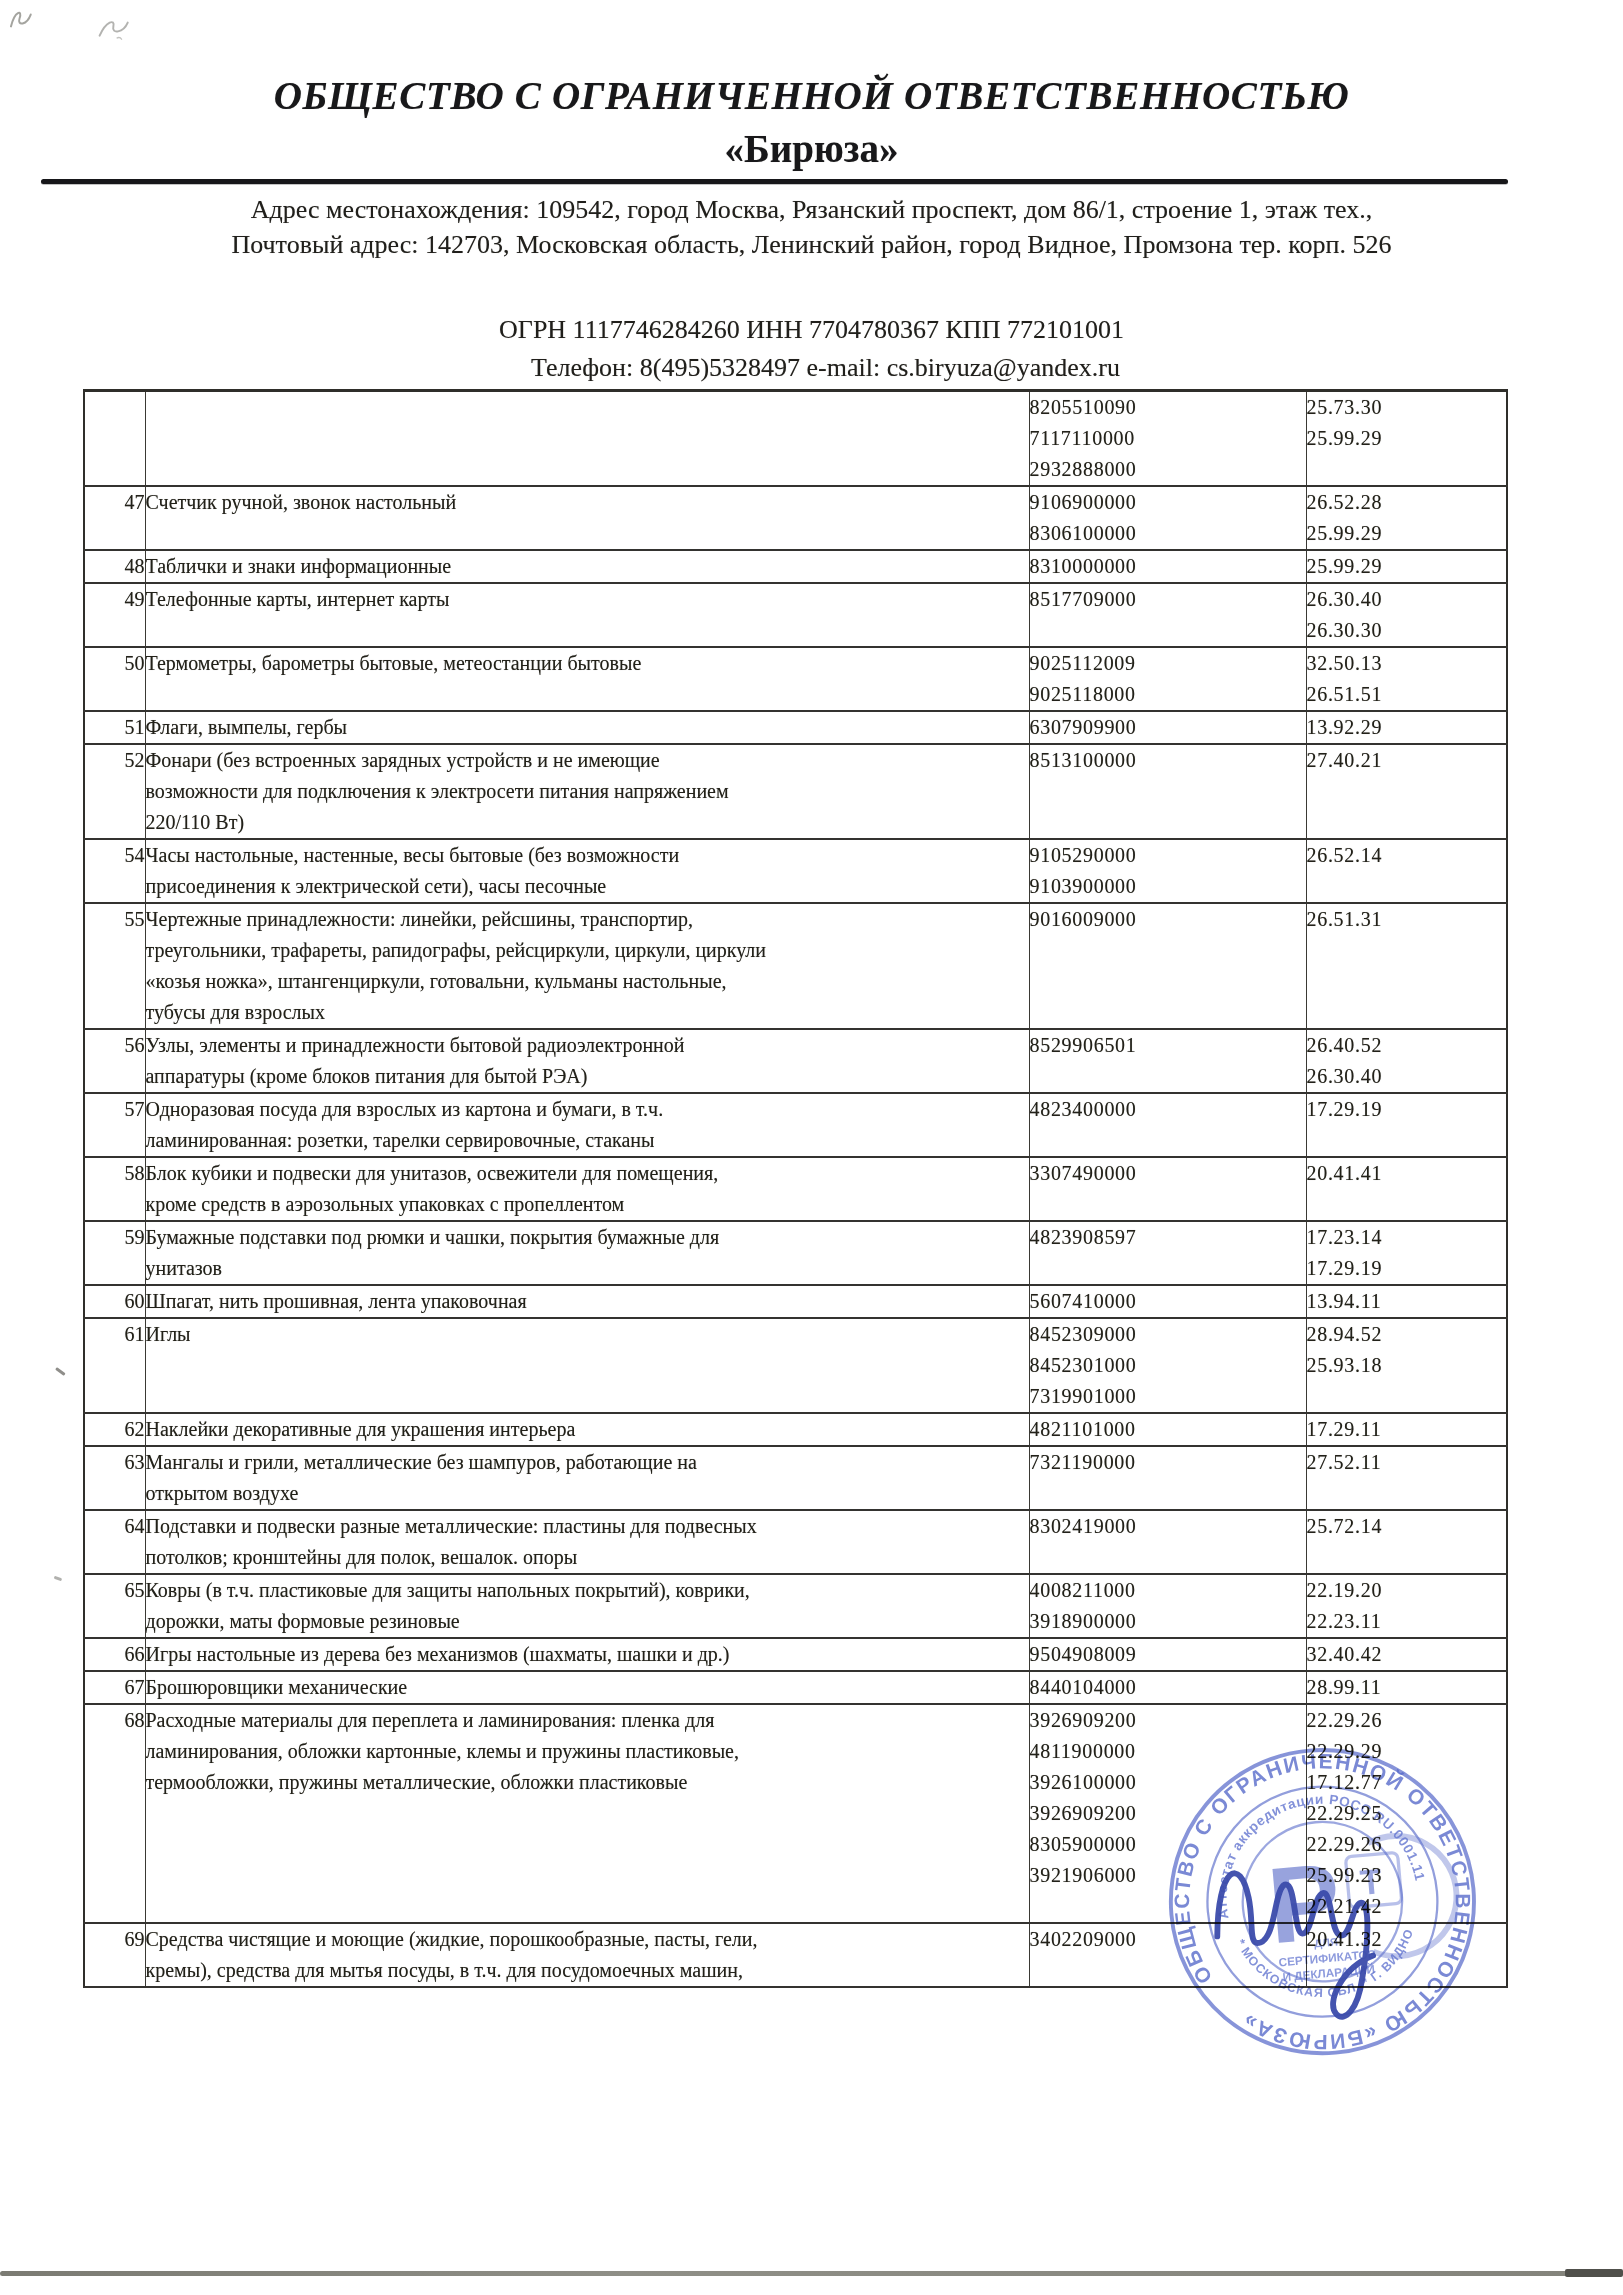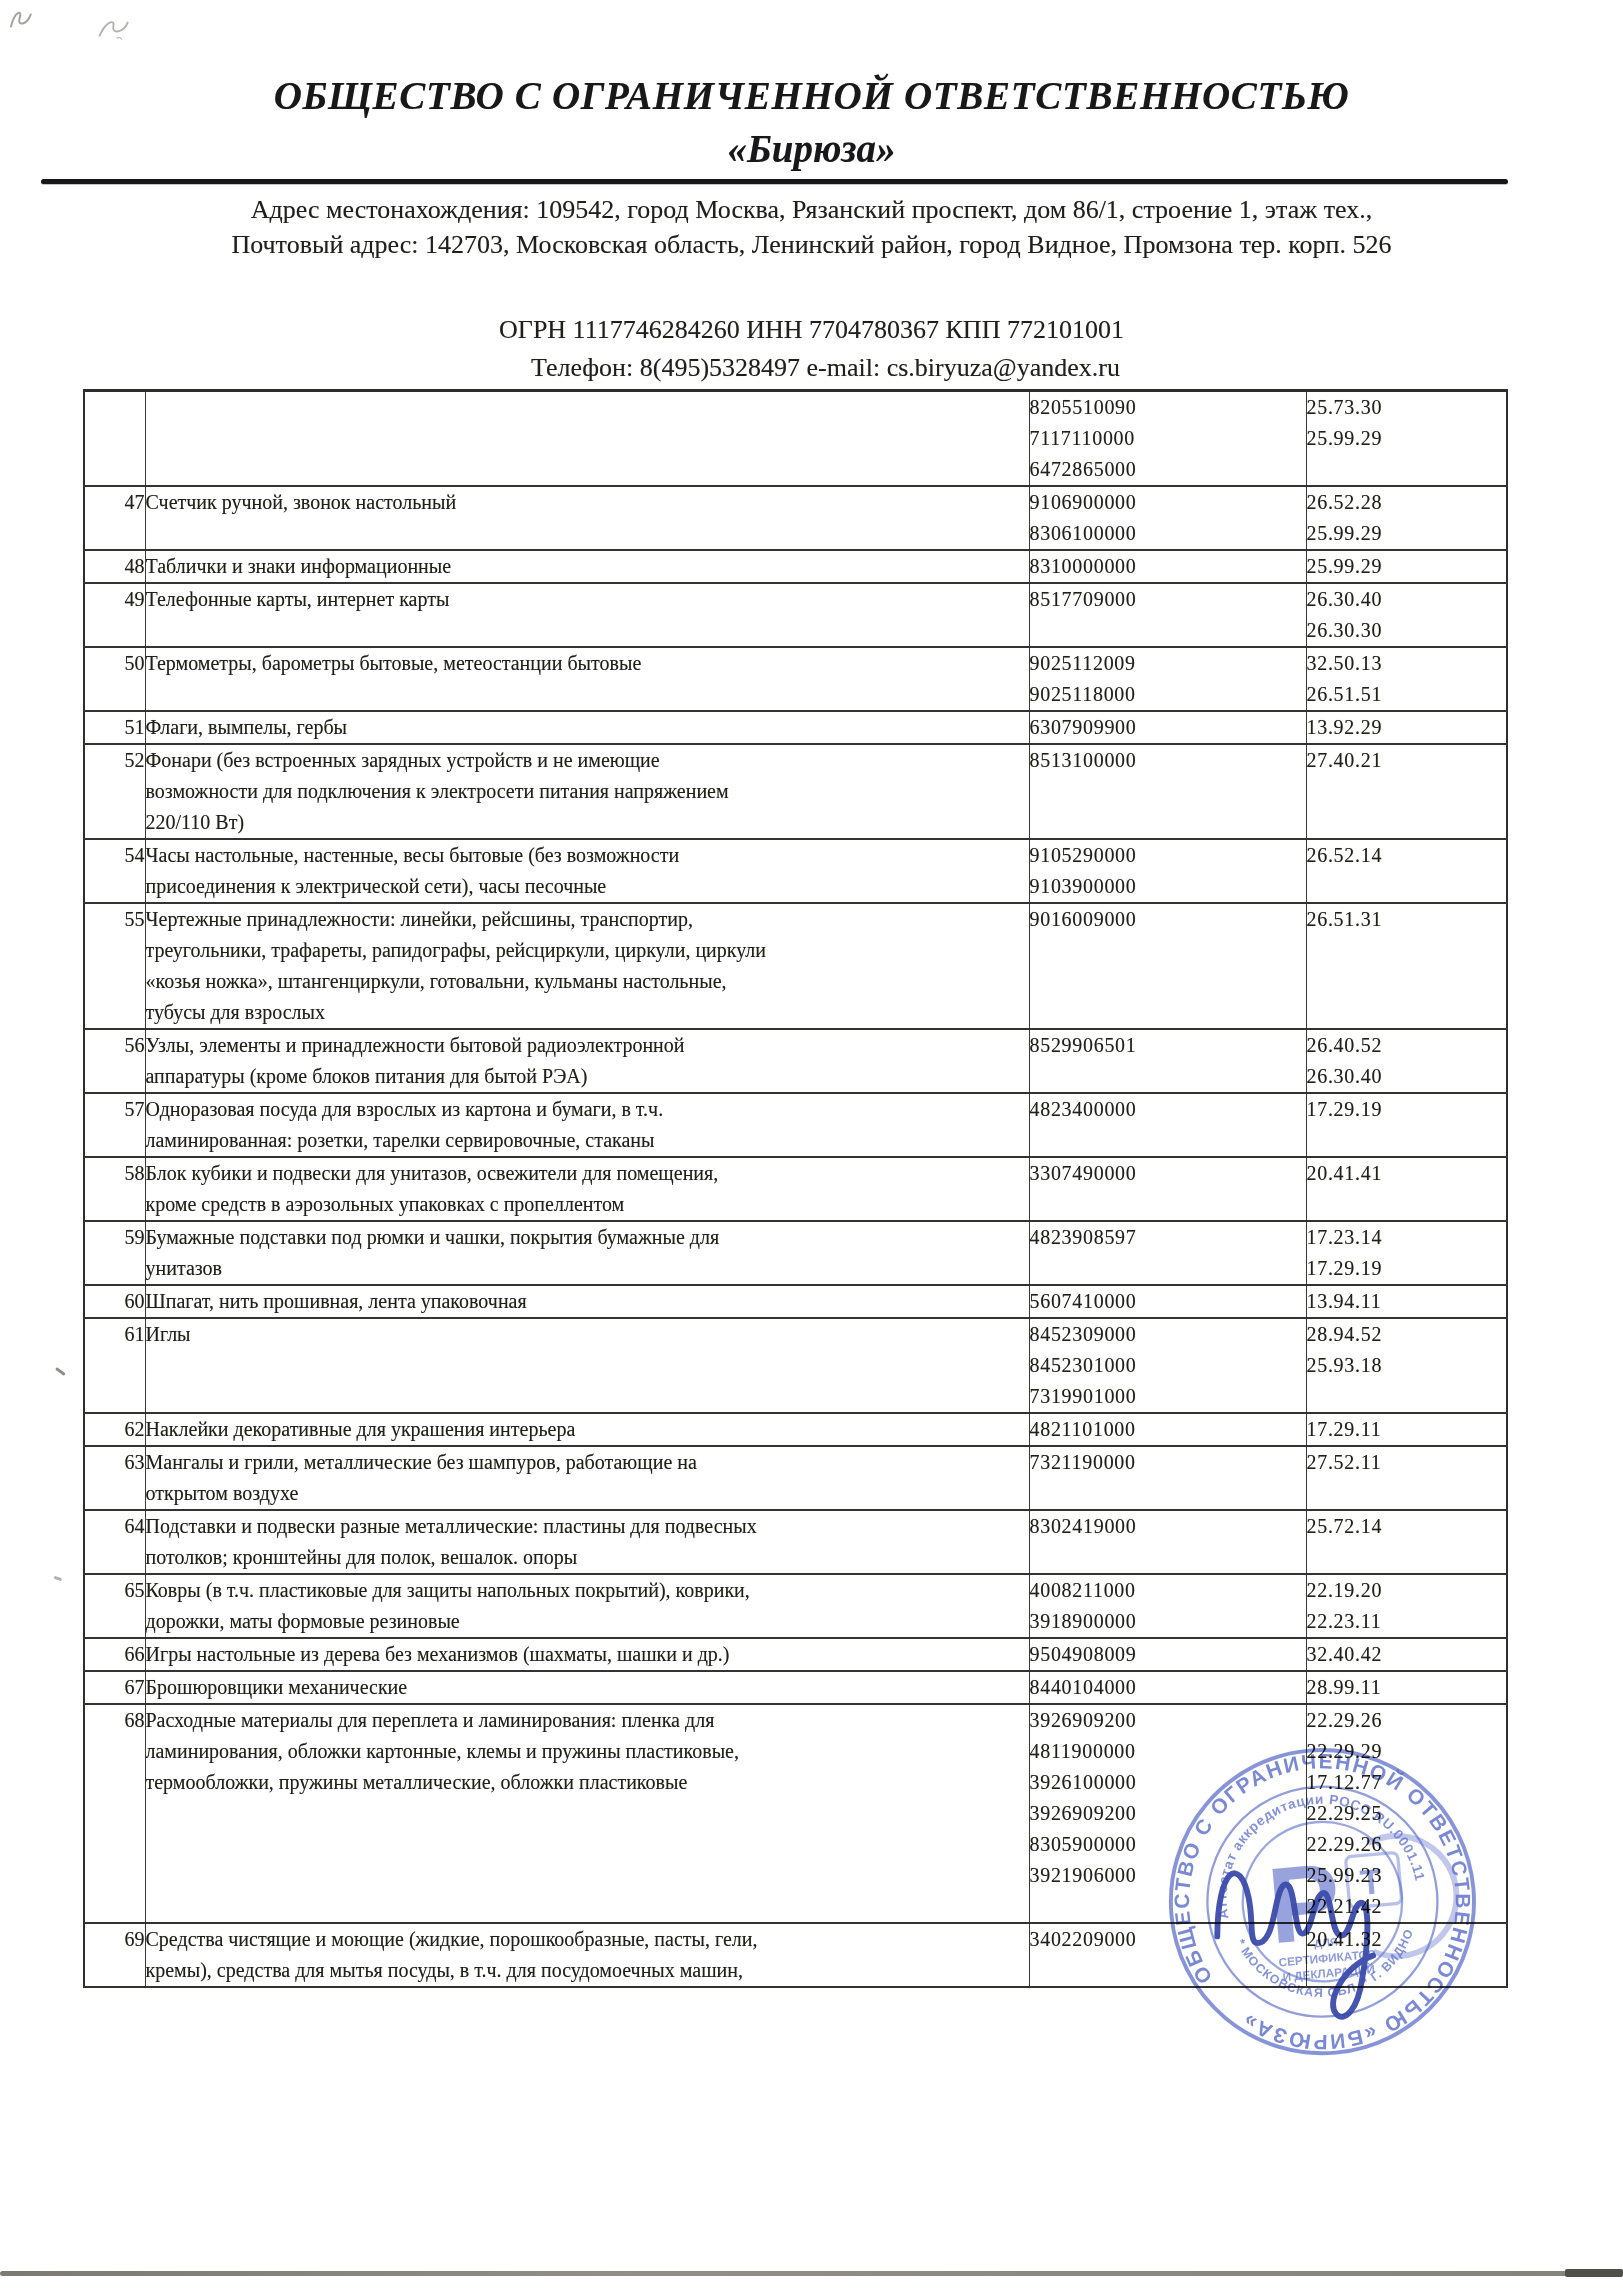--- a/index.html
+++ b/index.html
@@ -14,21 +14,21 @@
   .soft { text-shadow:0 0 0.7px rgba(45,42,35,.4); }
 
   
   .org-type {
     position:absolute; top:73px; left:0; width:100%;
     text-align:center; font-size:39px; font-weight:bold; font-style:italic;
     letter-spacing:0.7px; color:#18181a;
   }
   .org-name {
     position:absolute; top:126px; left:0; width:100%;
-    text-align:center; font-size:39px; font-weight:bold; font-style:italic;
+    text-align:center; font-size:39px; font-weight:bold; 
     color:#18181a;
   }
   .head-rule {
     position:absolute; top:179px; left:41px; width:1467px; height:4.6px;
     background:#17171a; border-radius:2.6px;
     box-shadow:0 0.7px 0 rgba(23,23,26,.35);
   }
   .addr-block {
     position:absolute; top:192px; left:0; width:100%;
     text-align:center; font-size:26px; line-height:35px; color:#201f1b;
@@ -114,21 +114,21 @@
     <col style="width:277px">
     <col style="width:201px">
   </colgroup>
   <tbody>
       <tr>
         <td class="c-num"></td>
         <td class="c-desc"></td>
         <td class="c-code">
           <div class="t-line">8205510090</div>
           <div class="t-line">7117110000</div>
-          <div class="t-line">6472865000</div>
+          <div class="t-line">2932888000</div>
         </td>
         <td class="c-class">
           <div class="t-line">25.73.30</div>
           <div class="t-line">25.99.29</div>
         </td>
       </tr>
       <tr>
         <td class="c-num">
           <div class="t-line">47</div>
         </td>

